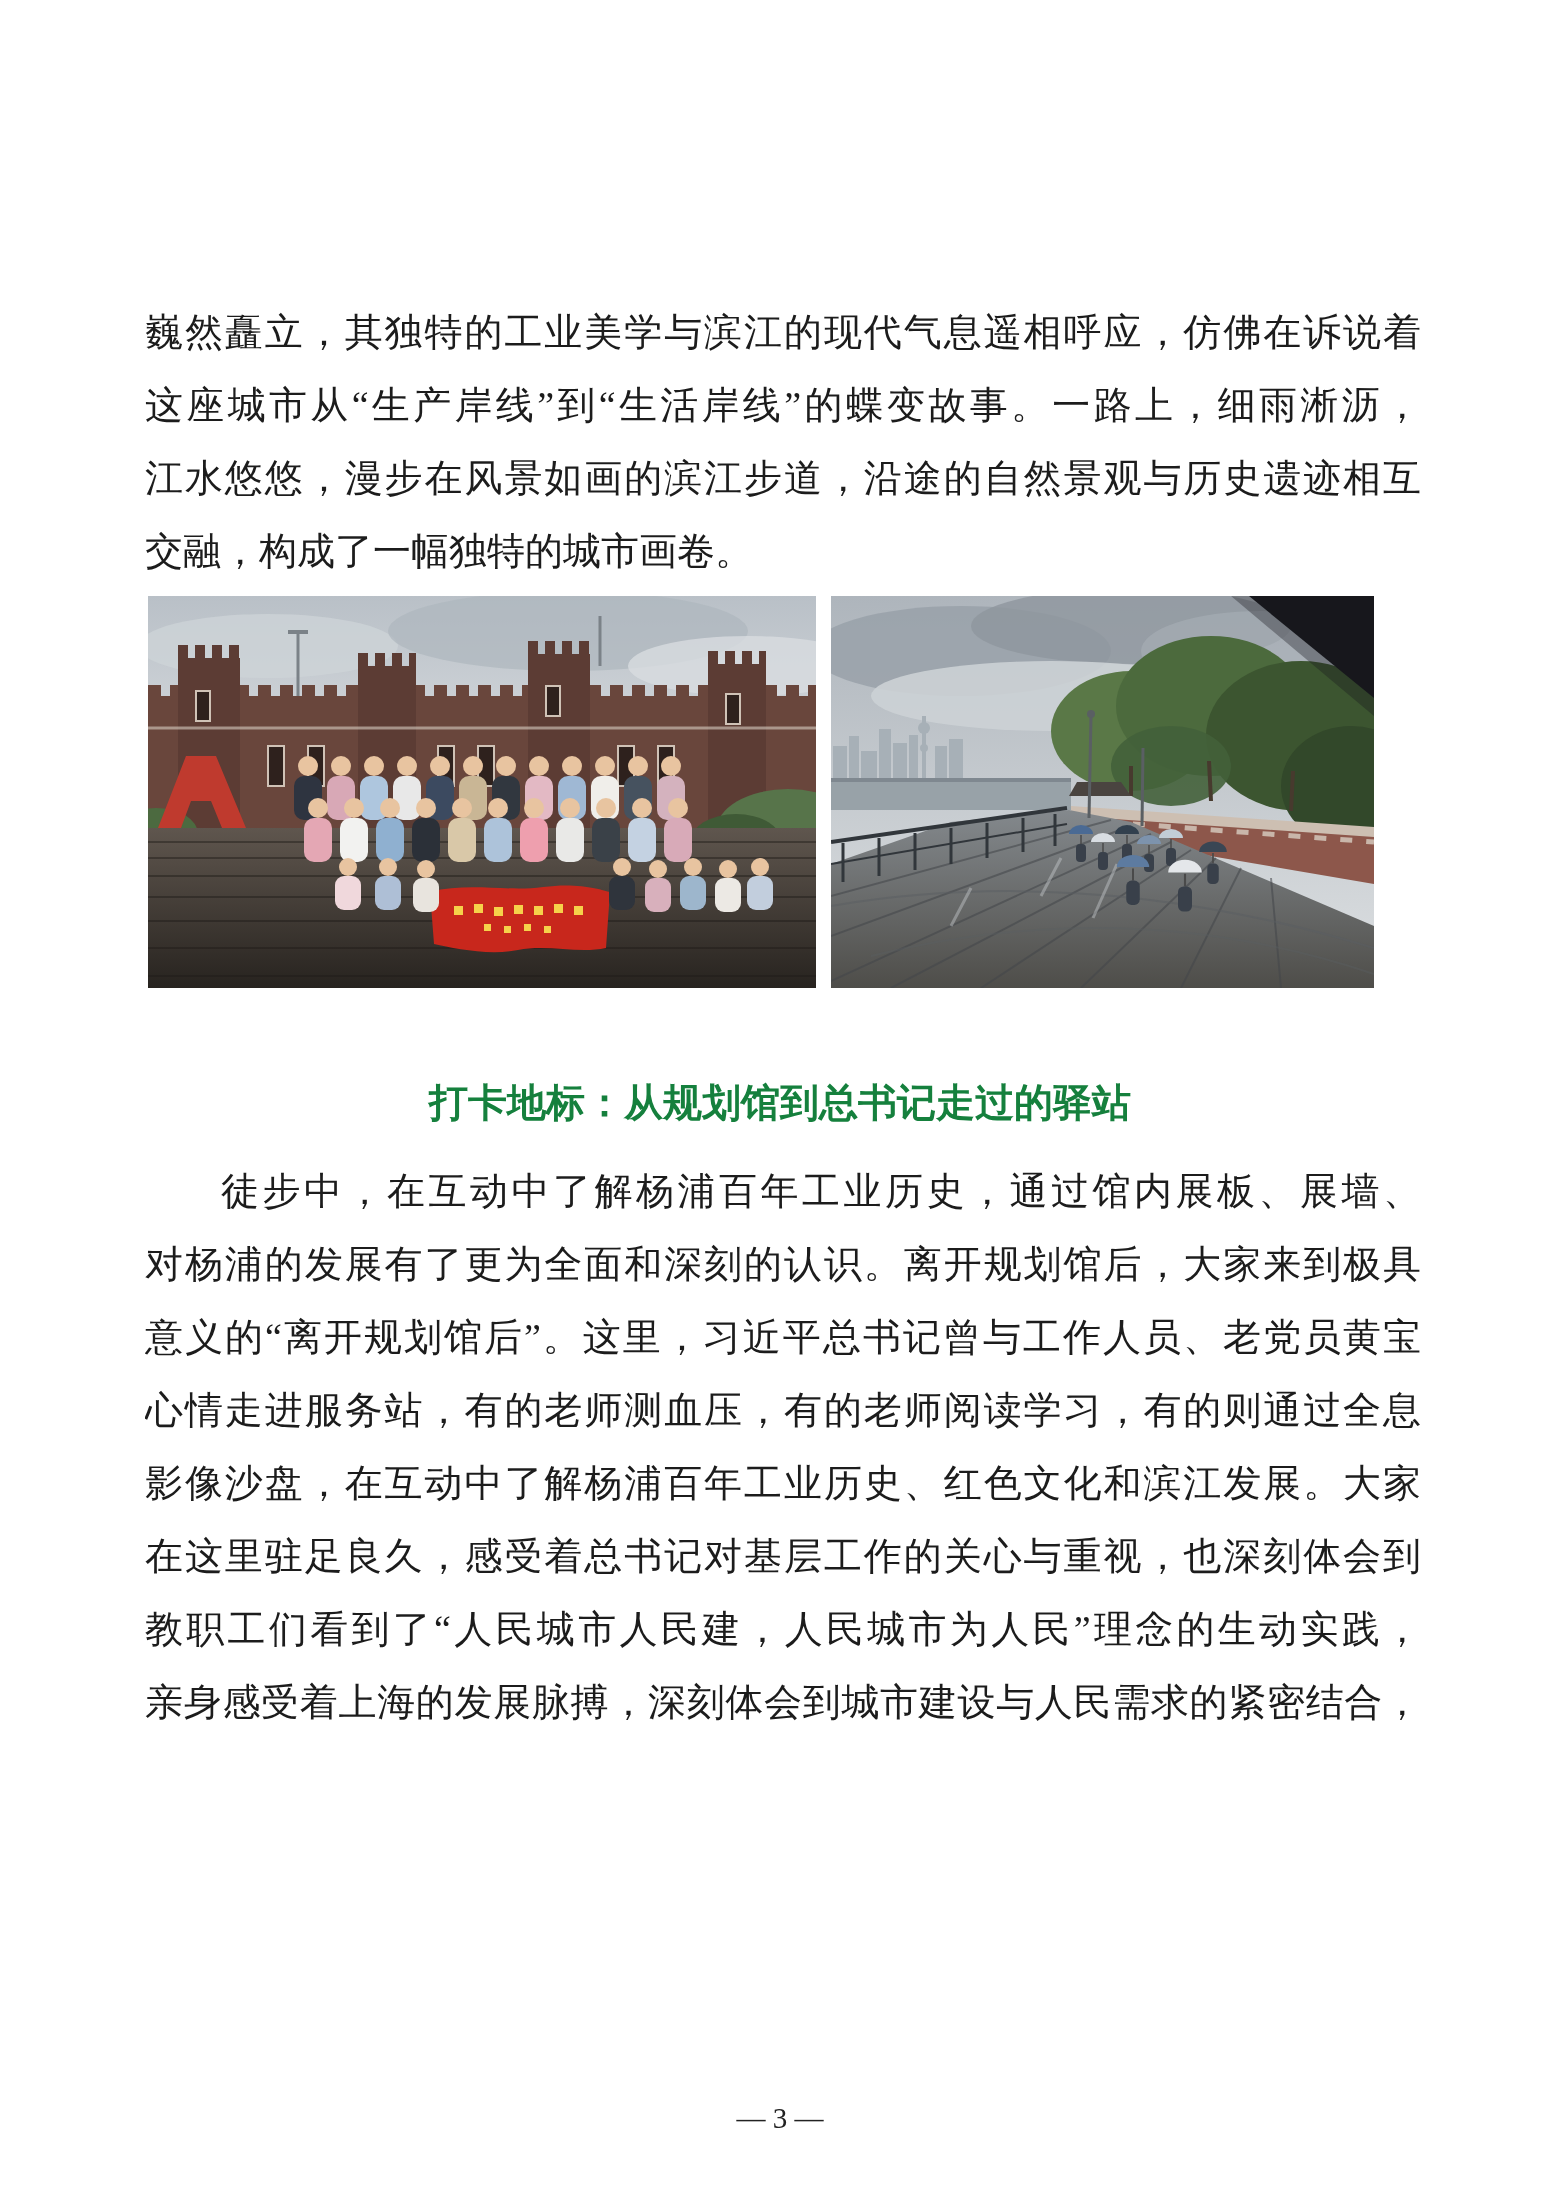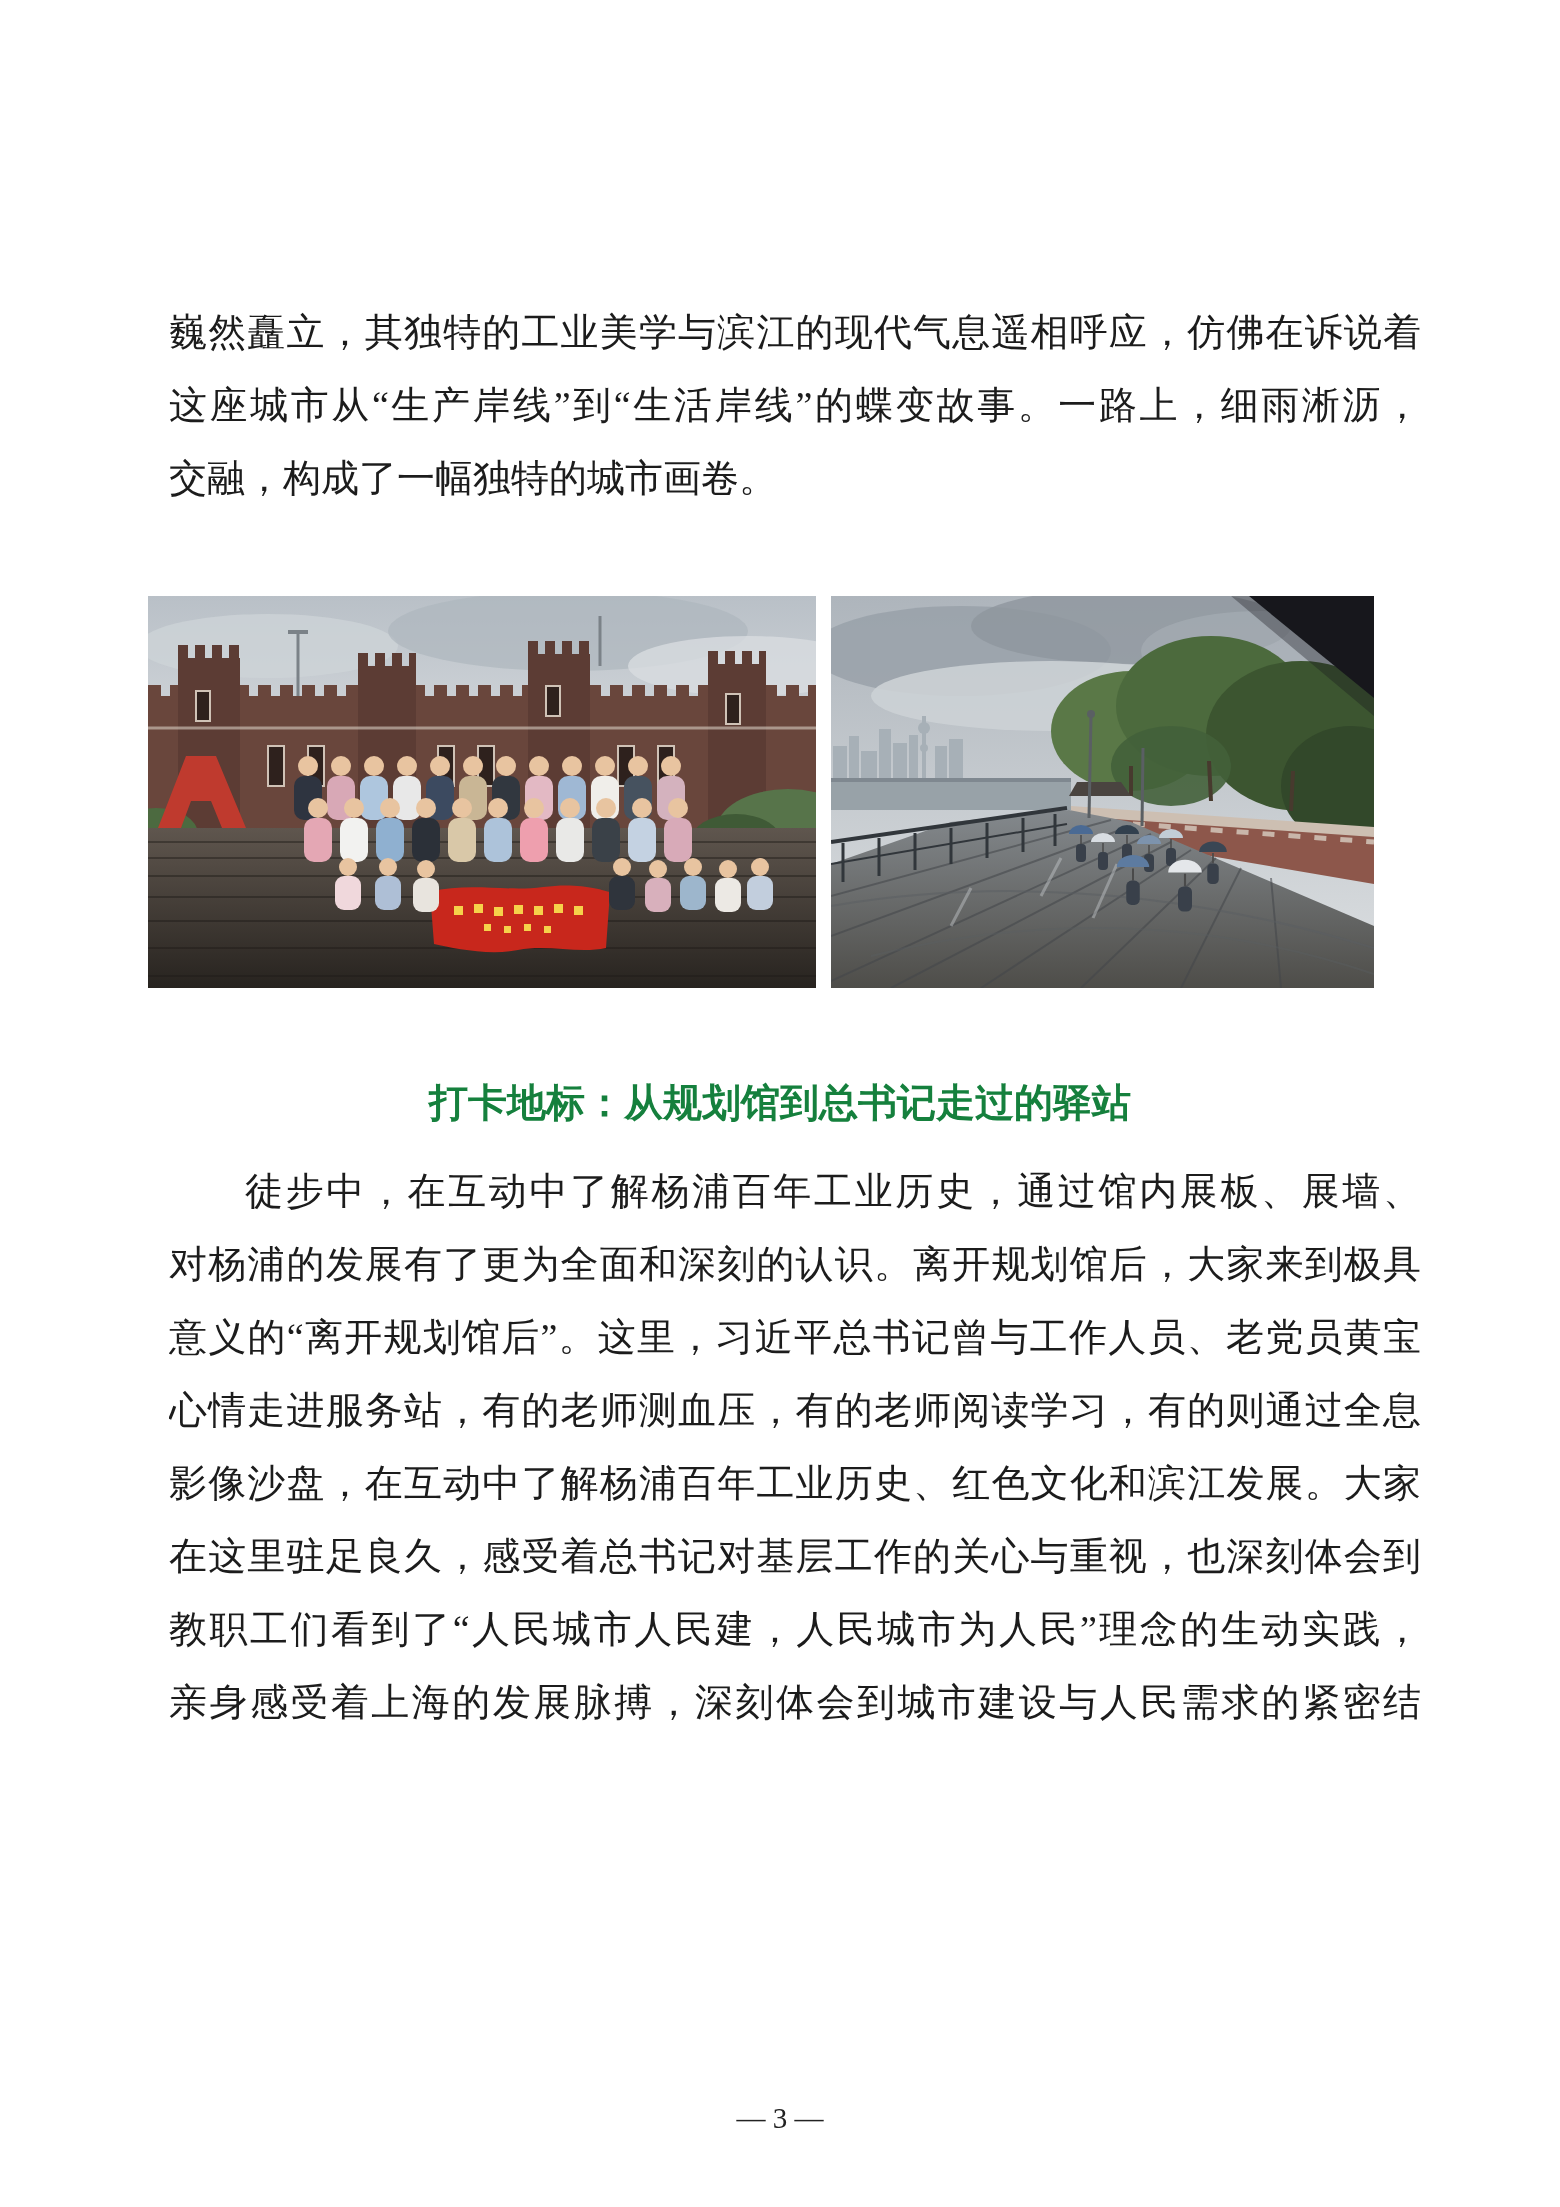--- a/index.html
+++ b/index.html
@@ -16,21 +16,20 @@
   .para1 { top: 296px; }
   .para2 { top: 1155px; }
   .tline {
     font-size: 38px;
     line-height: 73px;
     height: 73px;
     overflow: hidden;
     text-align: justify;
     text-align-last: justify;
     text-justify: inter-character;
-    margin-left: 24px;
   }
   .tline.para-end { text-align-last: left; }
   .tline.indent { text-indent: 76px; }
   .heading {
     position: absolute;
     left: 0; top: 1076px;
     width: 1560px;
     margin: 0;
     font-family: "Liberation Sans", "DejaVu Sans", sans-serif;
     font-size: 39px;
@@ -62,20 +61,21 @@
   }
 </style>
 </head>
 <body>
 
 <div class="page">
 
   <div class="para para1">
     <div class="tline">巍然矗立，其独特的工业美学与滨江的现代气息遥相呼应，仿佛在诉说着</div>
     <div class="tline">这座城市从“生产岸线”到“生活岸线”的蝶变故事。一路上，细雨淅沥，</div>
+    <div class="tline">江水悠悠，漫步在风景如画的滨江步道，沿途的自然景观与历史遗迹相互</div>
     <div class="tline para-end">交融，构成了一幅独特的城市画卷。</div>
   </div>
 
   <figure class="photos">
 
     <div class="photo photo-left">
       <svg viewBox="0 0 668 392" preserveAspectRatio="none">
         <defs>
           <linearGradient id="skyL" x1="0" y1="0" x2="0" y2="1">
             <stop offset="0" stop-color="#b9c0c7"></stop>

